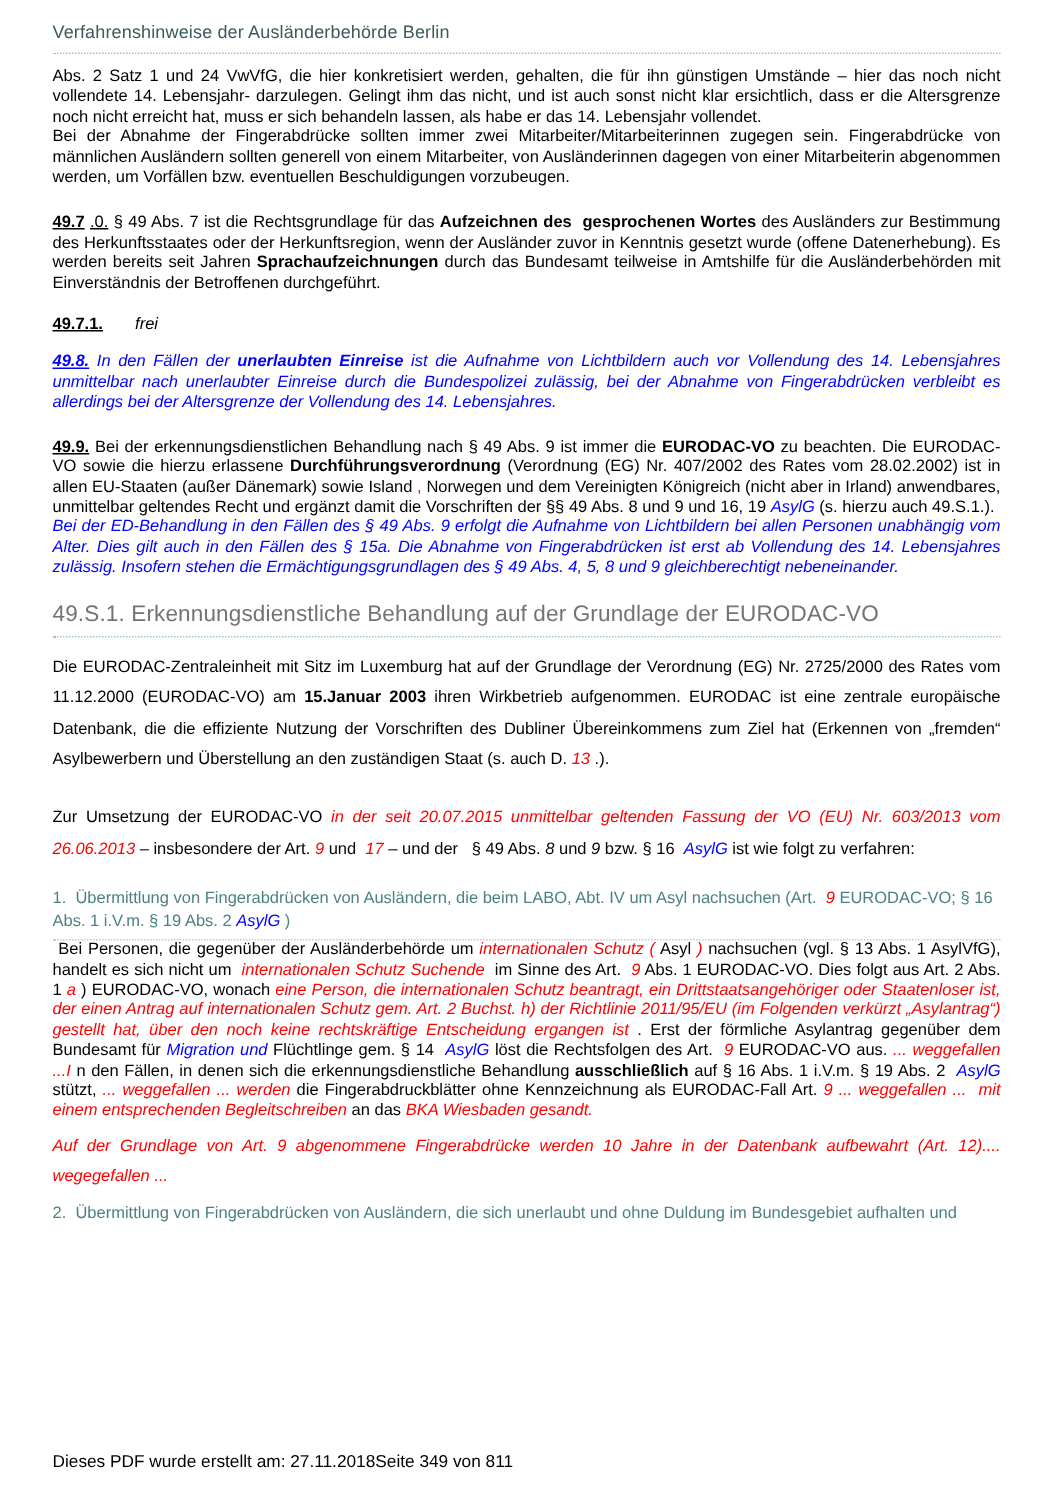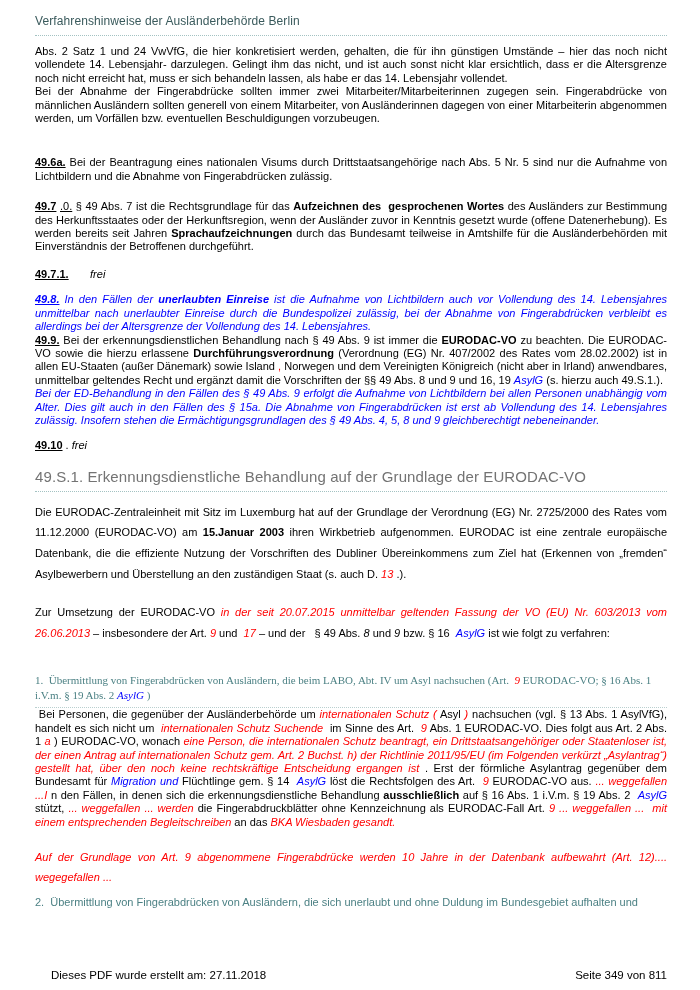--- a/index.html
+++ b/index.html
@@ -26,54 +26,52 @@
   .red-para{color:#ff0000;font-style:italic;line-height:20px;}
   .b{font-weight:700;}
   .i{font-style:italic;}
   .u{text-decoration:underline;}
   .c-red{color:#ff0000;}
   .c-blue{color:#0000ff;}
   .mt-49-6a{margin-top:31px;}
   .mt-49-7{margin-top:17px;}
   .mt-49-7-1{margin-top:14px;}
   .mt-49-8{margin-top:12px;}
-  .mt-49-9{margin-top:0;}
+  .mt-49-9{margin-top:16px;}
   .mt-49-10{margin-top:12px;}
   .mt-umsetzung{margin-top:18px;}
-  .mt-item1{margin-top:30px;font-family:Liberation Serif, serif;}
+  .mt-item1{margin-top:16px;}
   .mt-item1-body{margin-top:0;}
-  .mt-redpara{margin-top:18px;}
+  .mt-redpara{margin-top:6px;}
   .mt-item2{margin-top:8px;}
   .footer{
     position:absolute;left:35px;right:33px;bottom:9px;
-    display:flex;justify-content:space-between;font-size:11.5px;color:#000;margin-left:16px;
+    display:flex;justify-content:flex-start;font-size:11.5px;color:#000;
   }
 </style>
 </head>
 <body>
 
 <div class="page">
 
   <h1 class="doc-title">Verfahrenshinweise der Ausländerbehörde Berlin</h1>
 
   <p class="body"><span>Abs. 2 Satz 1 und 24 VwVfG, die hier konkretisiert werden, gehalten, die für ihn günstigen Umstände – hier das noch nicht vollendete 14. Lebensjahr- darzulegen. Gelingt ihm das nicht, und ist auch sonst nicht klar ersichtlich, dass er die Altersgrenze noch nicht erreicht hat, muss er sich behandeln lassen, als habe er das 14. Lebensjahr vollendet.</span></p>
   <p class="body"><span>Bei der Abnahme der Fingerabdrücke sollten immer zwei Mitarbeiter/Mitarbeiterinnen zugegen sein. Fingerabdrücke von männlichen Ausländern sollten generell von einem Mitarbeiter, von Ausländerinnen dagegen von einer Mitarbeiterin abgenommen werden, um Vorfällen bzw. eventuellen Beschuldigungen vorzubeugen.</span></p>
 
-  <p class="body mt-49-6a"><span class="b u">49.6a.</span><span> Bei der Beantragung eines nationalen Visums durch Drittstaatsangehörige nach Abs. 5 Nr. 5 sind nur die Aufnahme von Lichtbildern und die Abnahme von Fingerabdrücken zulässig.</span></p>
 
   <p class="body mt-49-7"><span class="b u">49.7</span><span> </span><span class="u">.0.</span><span> § 49 Abs. 7 ist die Rechtsgrundlage für das </span><span class="b">Aufzeichnen des &nbsp;gesprochenen Wortes</span><span> des Ausländers zur Bestimmung des Herkunftsstaates oder der Herkunftsregion, wenn der Ausländer zuvor in Kenntnis gesetzt wurde (offene Datenerhebung). Es werden bereits seit Jahren </span><span class="b">Sprachaufzeichnungen</span><span> durch das Bundesamt teilweise in Amtshilfe für die Ausländerbehörden mit Einverständnis der Betroffenen durchgeführt.</span></p>
 
   <p class="body mt-49-7-1"><span class="b u">49.7.1.</span><span>&nbsp;&nbsp;&nbsp;&nbsp;&nbsp;&nbsp;&nbsp;</span><span class="i">frei</span></p>
 
   <p class="body mt-49-8"><span class="b i u c-blue">49.8.</span><span class="i c-blue"> In den Fällen der </span><span class="b i c-blue">unerlaubten Einreise</span><span class="i c-blue"> ist die Aufnahme von Lichtbildern auch vor Vollendung des 14. Lebensjahres unmittelbar nach unerlaubter Einreise durch die Bundespolizei zulässig, bei der Abnahme von Fingerabdrücken verbleibt es allerdings bei der Altersgrenze der Vollendung des 14. Lebensjahres.</span></p>
 
   <p class="body mt-49-9"><span class="b u">49.9.</span><span> Bei der erkennungsdienstlichen Behandlung nach § 49 Abs. 9 ist immer die </span><span class="b">EURODAC-VO</span><span> zu beachten. Die EURODAC-VO sowie die hierzu erlassene </span><span class="b">Durchführungsverordnung</span><span> (Verordnung (EG) Nr. 407/2002 des Rates vom 28.02.2002) ist in allen EU-Staaten (außer Dänemark) sowie Island </span><span class="c-red">, </span><span>Norwegen und dem Vereinigten Königreich (nicht aber in Irland) anwendbares, unmittelbar geltendes Recht und ergänzt damit die Vorschriften der §§ 49 Abs. 8 und 9 und 16, 19 </span><span class="i c-blue">AsylG</span><span> (s. hierzu auch 49.S.1.).</span></p>
   <p class="body"><span class="i c-blue">Bei der ED-Behandlung in den Fällen des § 49 Abs. 9 erfolgt die Aufnahme von Lichtbildern bei allen Personen unabhängig vom Alter. Dies gilt auch in den Fällen des § 15a. Die Abnahme von Fingerabdrücken ist erst ab Vollendung des 14. Lebensjahres zulässig. Insofern stehen die Ermächtigungsgrundlagen des § 49 Abs. 4, 5, 8 und 9 gleichberechtigt nebeneinander.</span></p>
 
-  <p class="body mt-49-10"><span class="b u">49.10</span><span> . </span><span class="i">frei</span></p>
 
   <h2 class="sub-title">49.S.1. Erkennungsdienstliche Behandlung auf der Grundlage der EURODAC-VO</h2>
 
   <p class="body spaced"><span>Die EURODAC-Zentraleinheit mit Sitz im Luxemburg hat auf der Grundlage der Verordnung (EG) Nr. 2725/2000 des Rates vom 11.12.2000 (EURODAC-VO) am </span><span class="b">15.Januar 2003</span><span> ihren Wirkbetrieb aufgenommen. EURODAC ist eine zentrale europäische Datenbank, die die effiziente Nutzung der Vorschriften des Dubliner Übereinkommens zum Ziel hat (Erkennen von „fremden“ Asylbewerbern und Überstellung an den zuständigen Staat (s. auch D. </span><span class="i c-red">13</span><span> .).</span></p>
 
   <p class="body spaced mt-umsetzung"><span>Zur Umsetzung der EURODAC-VO </span><span class="i c-red">in der seit 20.07.2015 unmittelbar geltenden Fassung der VO (EU) Nr. 603/2013 vom 26.06.2013</span><span> – insbesondere der Art. </span><span class="i c-red">9</span><span> und &nbsp;</span><span class="i c-red">17</span><span> – und der &nbsp; § 49 Abs. </span><span class="i">8</span><span> und </span><span class="i">9</span><span> bzw. § 16 &nbsp;</span><span class="i c-blue">AsylG</span><span> ist wie folgt zu verfahren:</span></p>
 
   <p class="item-head underlined mt-item1"><span>1.&nbsp; Übermittlung von Fingerabdrücken von Ausländern, die beim LABO, Abt. IV um Asyl nachsuchen (Art. &nbsp;</span><span class="i c-red">9</span><span> EURODAC-VO; § 16 Abs. 1 i.V.m. § 19 Abs. 2 </span><span class="i c-blue">AsylG</span><span> )</span></p>
 
   <p class="body mt-item1-body"><span>&nbsp;Bei Personen, die gegenüber der Ausländerbehörde um </span><span class="i c-red">internationalen Schutz (</span><span> Asyl </span><span class="i c-red">)</span><span> nachsuchen (vgl. § 13 Abs. 1 AsylVfG), handelt es sich nicht um &nbsp;</span><span class="i c-red">internationalen Schutz Suchende</span><span> &nbsp;im Sinne des Art. &nbsp;</span><span class="i c-red">9</span><span> Abs. 1 EURODAC-VO. Dies folgt aus Art. 2 Abs. 1 </span><span class="i c-red">a</span><span> ) EURODAC-VO, wonach </span><span class="i c-red">eine Person, die internationalen Schutz beantragt, ein Drittstaatsangehöriger oder Staatenloser ist, der einen Antrag auf internationalen Schutz gem. Art. 2 Buchst. h) der Richtlinie 2011/95/EU (im Folgenden verkürzt „Asylantrag“) gestellt hat, über den noch keine rechtskräftige Entscheidung ergangen ist</span><span> . Erst der förmliche Asylantrag gegenüber dem Bundesamt für </span><span class="i c-blue">Migration und</span><span> Flüchtlinge gem. § 14 &nbsp;</span><span class="i c-blue">AsylG</span><span> löst die Rechtsfolgen des Art. &nbsp;</span><span class="i c-red">9</span><span> EURODAC-VO aus. </span><span class="i c-red">... weggefallen ...I</span><span> n den Fällen, in denen sich die erkennungsdienstliche Behandlung </span><span class="b">ausschließlich</span><span> auf § 16 Abs. 1 i.V.m. § 19 Abs. 2 &nbsp;</span><span class="i c-blue">AsylG</span><span> stützt, </span><span class="i c-red">... weggefallen ... werden</span><span> die Fingerabdruckblätter ohne Kennzeichnung als EURODAC-Fall Art. </span><span class="i c-red">9 ... weggefallen ... &nbsp;mit einem entsprechenden Begleitschreiben</span><span> an das </span><span class="i c-red">BKA Wiesbaden gesandt.</span></p>

